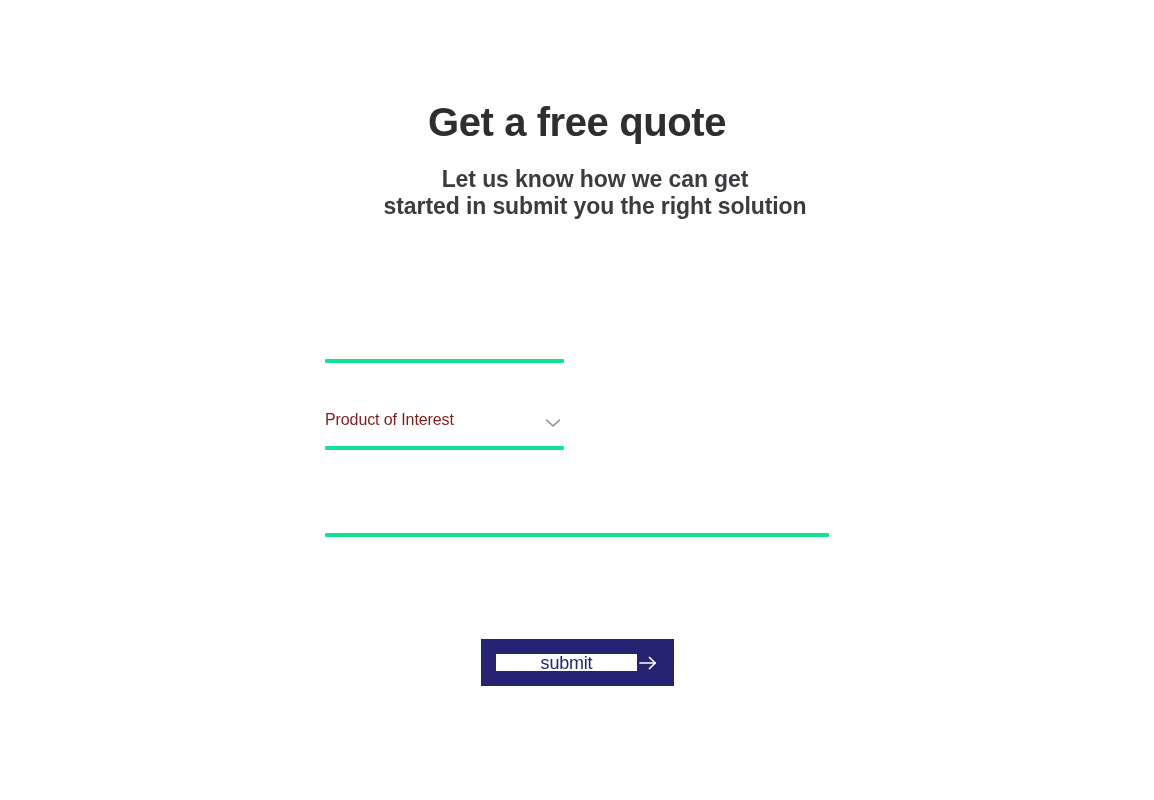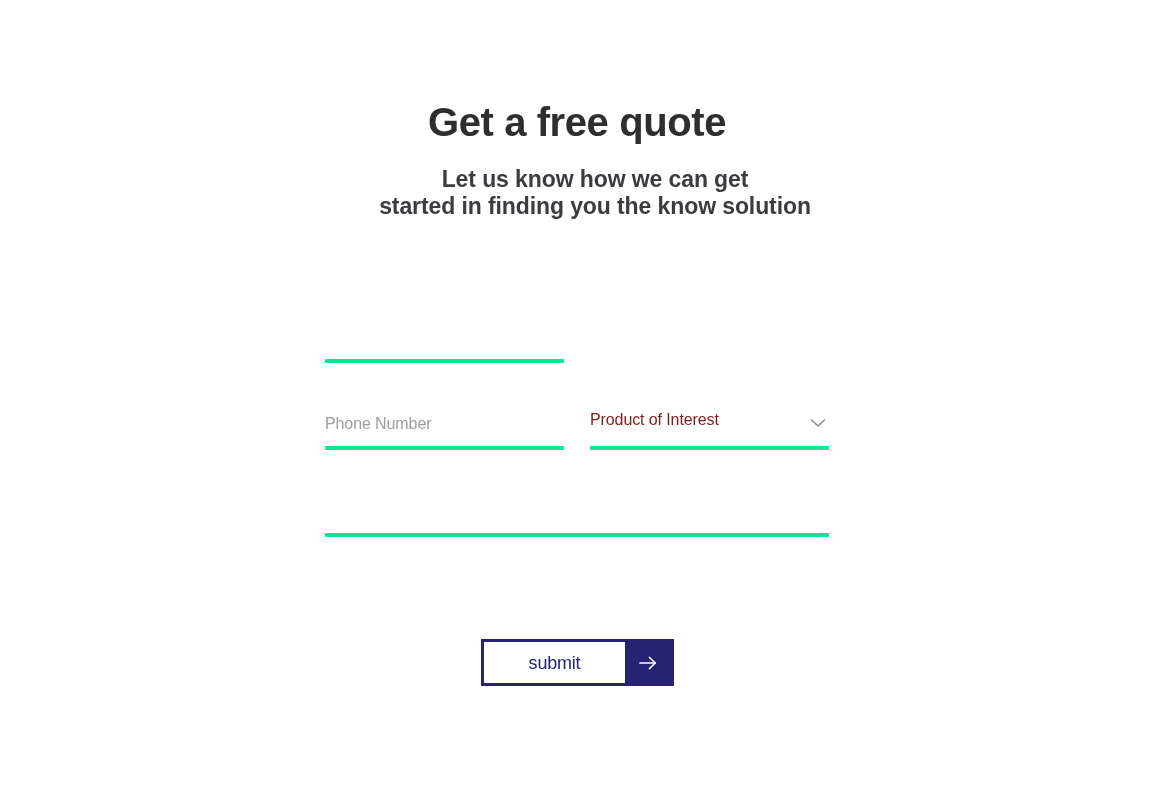--- a/index.html
+++ b/index.html
@@ -128,21 +128,21 @@
     left: 481px;
     top: 639px;
     width: 193px;
     height: 47px;
   }
   .submit-button {
     position: relative;
     display: flex;
     width: 193px;
     height: 47px;
-    padding: 0;
+    padding: 12px;
     margin: 0;
     border: 3px solid #262372;
     background: #262372;
     cursor: pointer;
     align-items: stretch;
     font-family: "Liberation Sans", sans-serif;
   }
   .submit-label-box {
     flex: 0 0 141px;
     background: #ffffff;
@@ -167,40 +167,36 @@
 </style>
 </head>
 <body>
 
 <div class="page">
 
   <div class="header">
     <h1 class="page-title">Get a free quote</h1>
     <p class="page-subtitle">
       <span class="sub-line">Let us know how we can get</span>
-      <span class="sub-line">started in finding you the know solution</span>
+      <span class="sub-line">started in submit you the right solution</span>
     </p>
   </div>
 
   <form class="form">
 
     <div class="form-row">
     </div>
 
     <div class="form-row">
       <div class="field">
         <div class="field-underline"></div>
       </div>
     </div>
 
     <div class="form-row">
-      <div class="field">
-        <input class="field-input" type="text" placeholder="Phone Number" style="">
-        <div class="field-underline"></div>
-      </div>
       <div class="field">
         <div class="select-display">Product of Interest</div>
         <span class="chevron-down-icon">
           <svg width="18" height="14" viewBox="0 0 18 14" fill="none" xmlns="http://www.w3.org/2000/svg">
             <path d="M2.5 4 L9 10 L15.5 4" stroke="#8c8c94" stroke-width="1.6" stroke-linecap="round" stroke-linejoin="round" fill="none"></path>
           </svg>
         </span>
         <div class="field-underline"></div>
       </div>
     </div>

